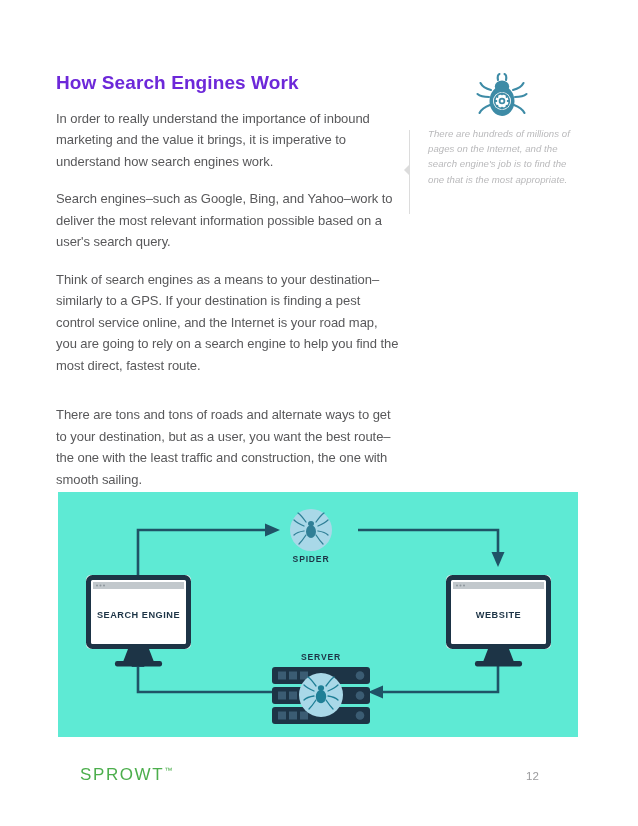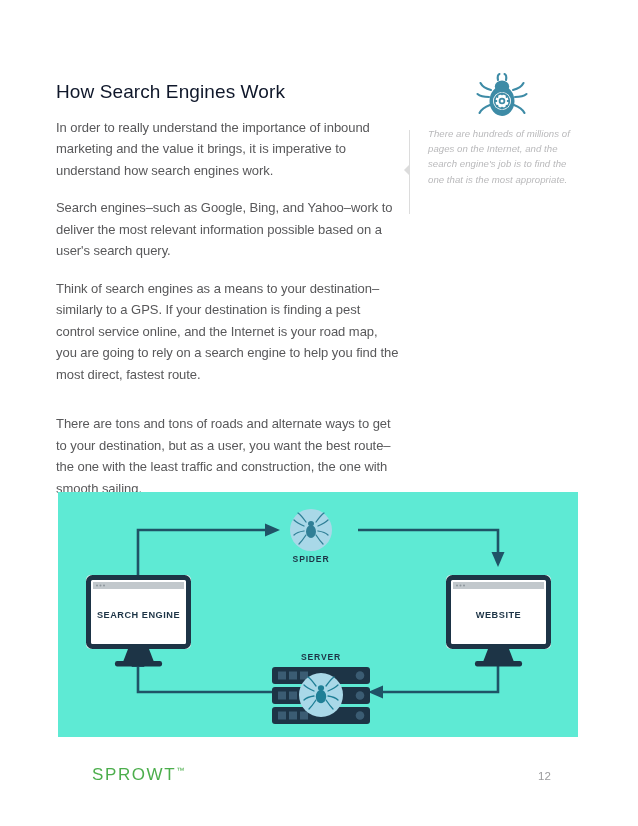--- a/index.html
+++ b/index.html
@@ -9,25 +9,25 @@
     font-family:"Liberation Sans", sans-serif;
     -webkit-font-smoothing:antialiased;
     overflow:hidden;
     position:relative;
   }
   .page { position:absolute; inset:0; }
 
   
   .article { position:absolute; left:56px; top:72px; width:345px; }
   .page-heading {
-    color:#0f172a;
+    color:#6d28d9;
     font-size:19px;
-    font-weight:400;
+    font-weight:700;
     letter-spacing:.1px;
-    margin:9px 0 13px 0;
+    margin:0 0 13px 0;
     line-height:1.2;
   }
   .para {
     color:#58585a;
     font-size:13px;
     line-height:21.5px;
     margin:0 0 16px 0;
     letter-spacing:-.05px;
   }
   .para:last-child { margin-bottom:0;margin-top:28px; }
@@ -59,21 +59,21 @@
 
   
   .diagram {
     position:absolute; left:58px; top:492px;
     width:520px; height:245px;
     background:#5eead4;
   }
   .diagram svg { display:block; }
 
   
-  .footer { position:absolute; left:16px; right:0; top:765px; height:40px; }
+  .footer { position:absolute; left:4px; right:0; top:765px; height:40px; }
   .logo {
     position:absolute; left:76px; top:0;
     color:#4cae4c;
     font-size:17px;
     font-weight:400;
     letter-spacing:1.6px;
   }
   .logo .tm { font-size:8px; vertical-align:super; letter-spacing:0; }
   .page-number {
     position:absolute; left:522px; top:5px;

